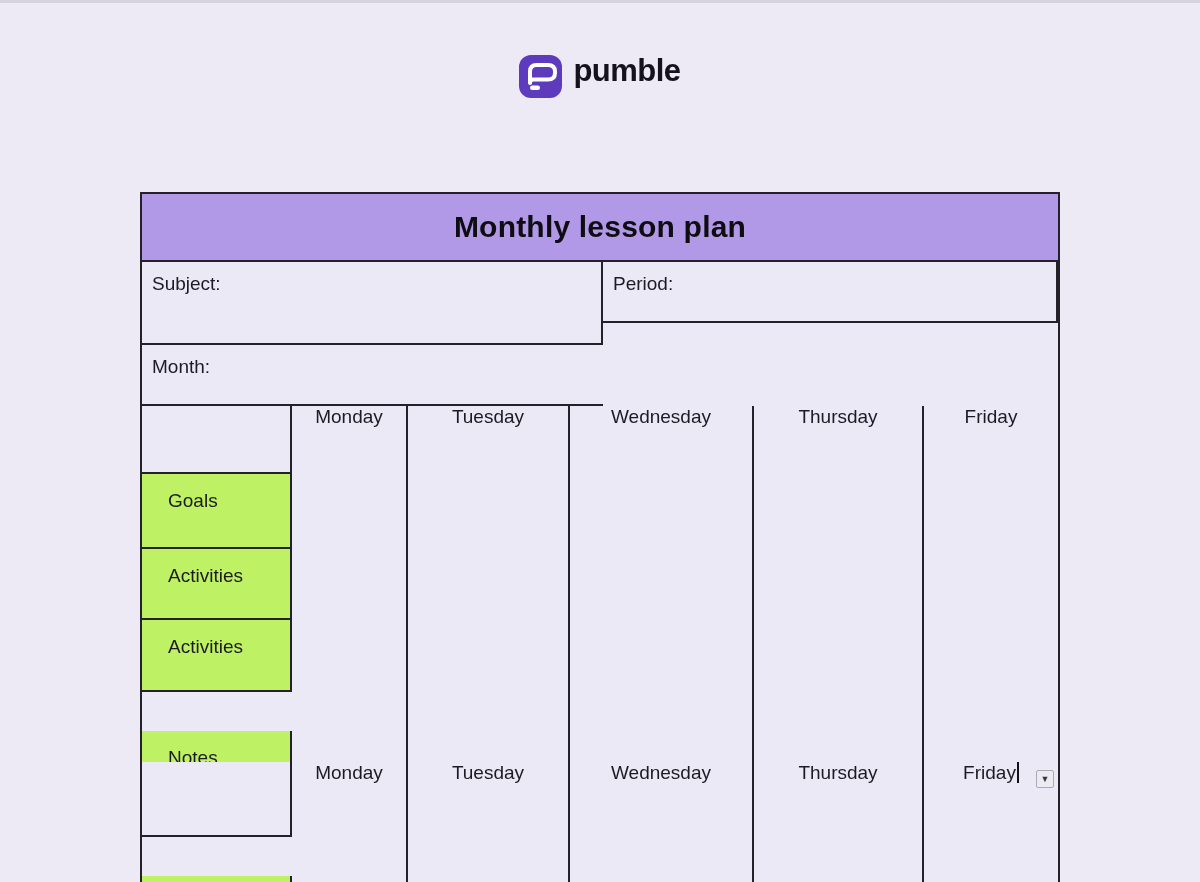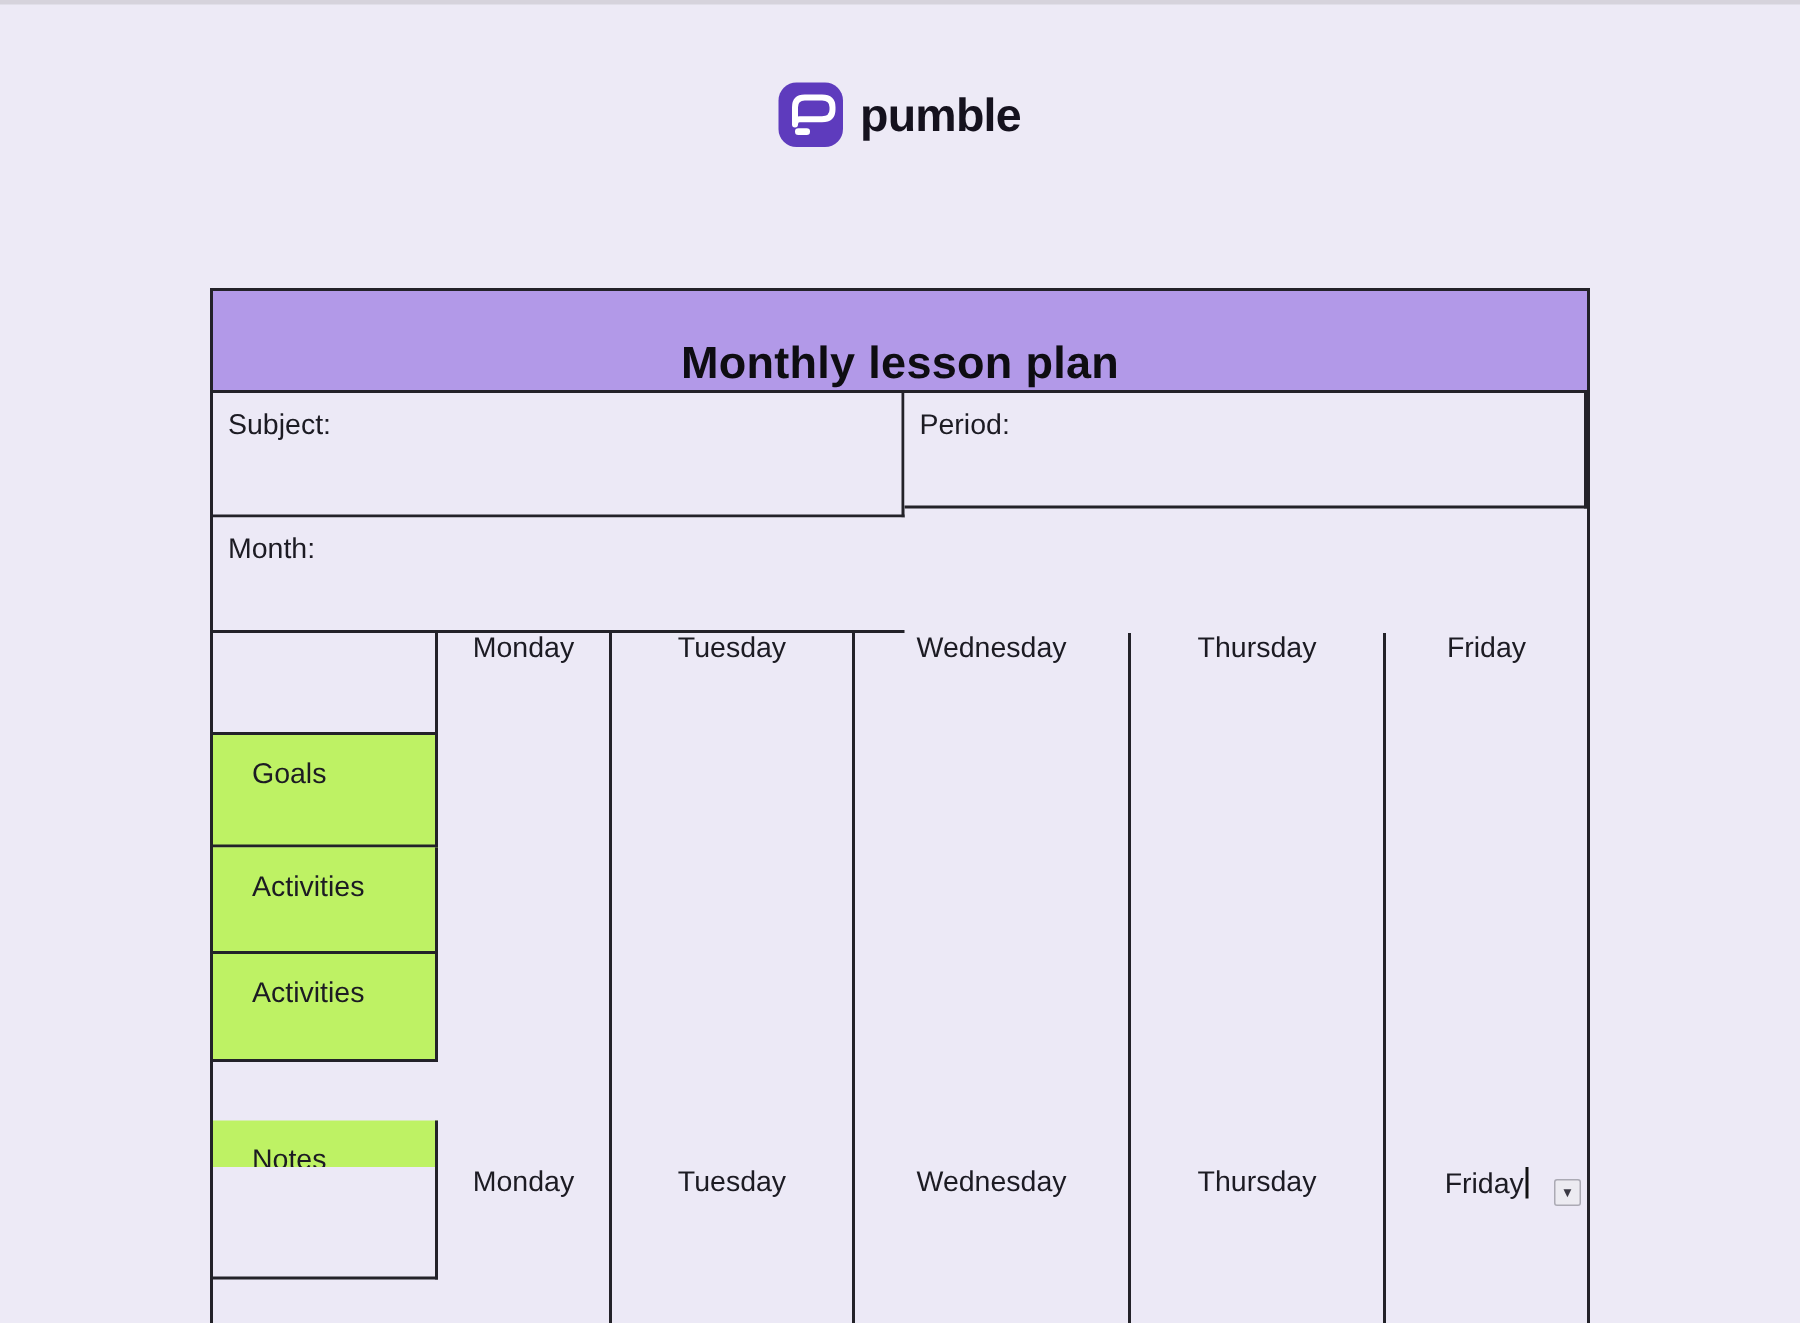--- a/index.html
+++ b/index.html
@@ -10,47 +10,47 @@
     color: #1C1B23;
     position: relative;
   }
   .top-strip {
     position: absolute; top: 0; left: 0; width: 1200px; height: 3px;
     background: #D6D3DC;
   }
   
   .logo-row {
     position: absolute; top: 55px; left: 0; width: 1200px;
-    display: flex; align-items: center; justify-content: center; gap: 11px;
+    display: flex; justify-content: center; gap: 11px;
   }
   .logo-icon {
     width: 43px; height: 43px; border-radius: 12px;
     background: #5E3BBD; display: flex; align-items: center; justify-content: center;
     flex: 0 0 auto;
   }
   .logo-text {
     font-size: 31px; font-weight: bold; letter-spacing: -0.5px; color: #15121E;
     line-height: 1;
   }
   
   .doc-table {
     position: absolute; left: 140px; top: 192px; width: 920px;
     border: 2px solid #232229; background: #ECE9F6;
   }
   .title-row {
     height: 68px; border-bottom: 2px solid #232229;
     background: #B299E8;
-    display: flex; align-items: flex-end; justify-content: center;
+    display: flex; align-items: center; justify-content: center;
   }
   .title-row .title-text {
     font-size: 30px; font-weight: bold; color: #0E0D12; letter-spacing: 0.2px;
   }
   .info-grid { display: grid; grid-template-columns: 461px 1fr; }
   .info-row-1 { height: 83px; }
-  .info-row-2 { height: 77px; }
+  .info-row-2 { height: 61px; }
   .info-cell {
     border-bottom: 2px solid #232229;
     padding: 11px 0 0 10px; font-size: 19px; background: #ECE9F6;
   }
   .info-cell.first { border-right: 2px solid #232229; }
   .week-grid {
     display: grid;
     grid-template-columns: 150px 116px 162px 184px 170px 1fr;
   }
   .week-1 {

